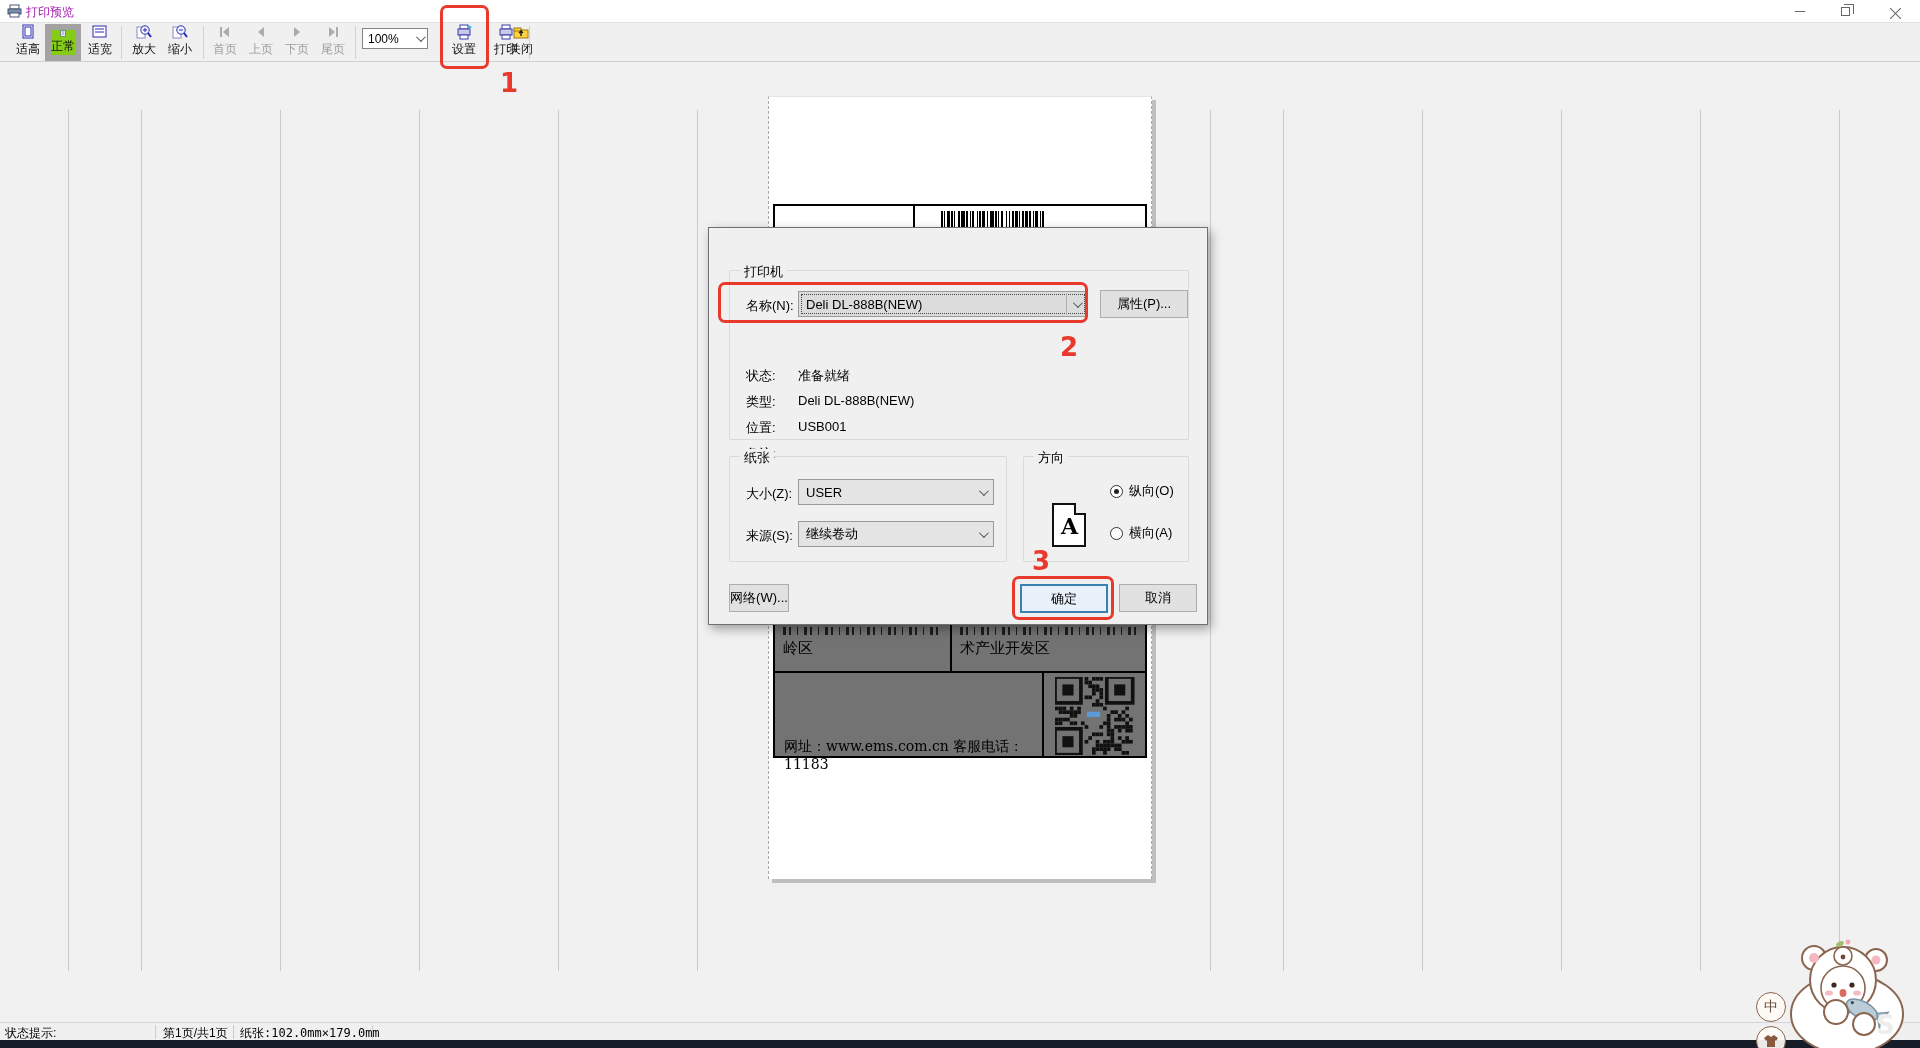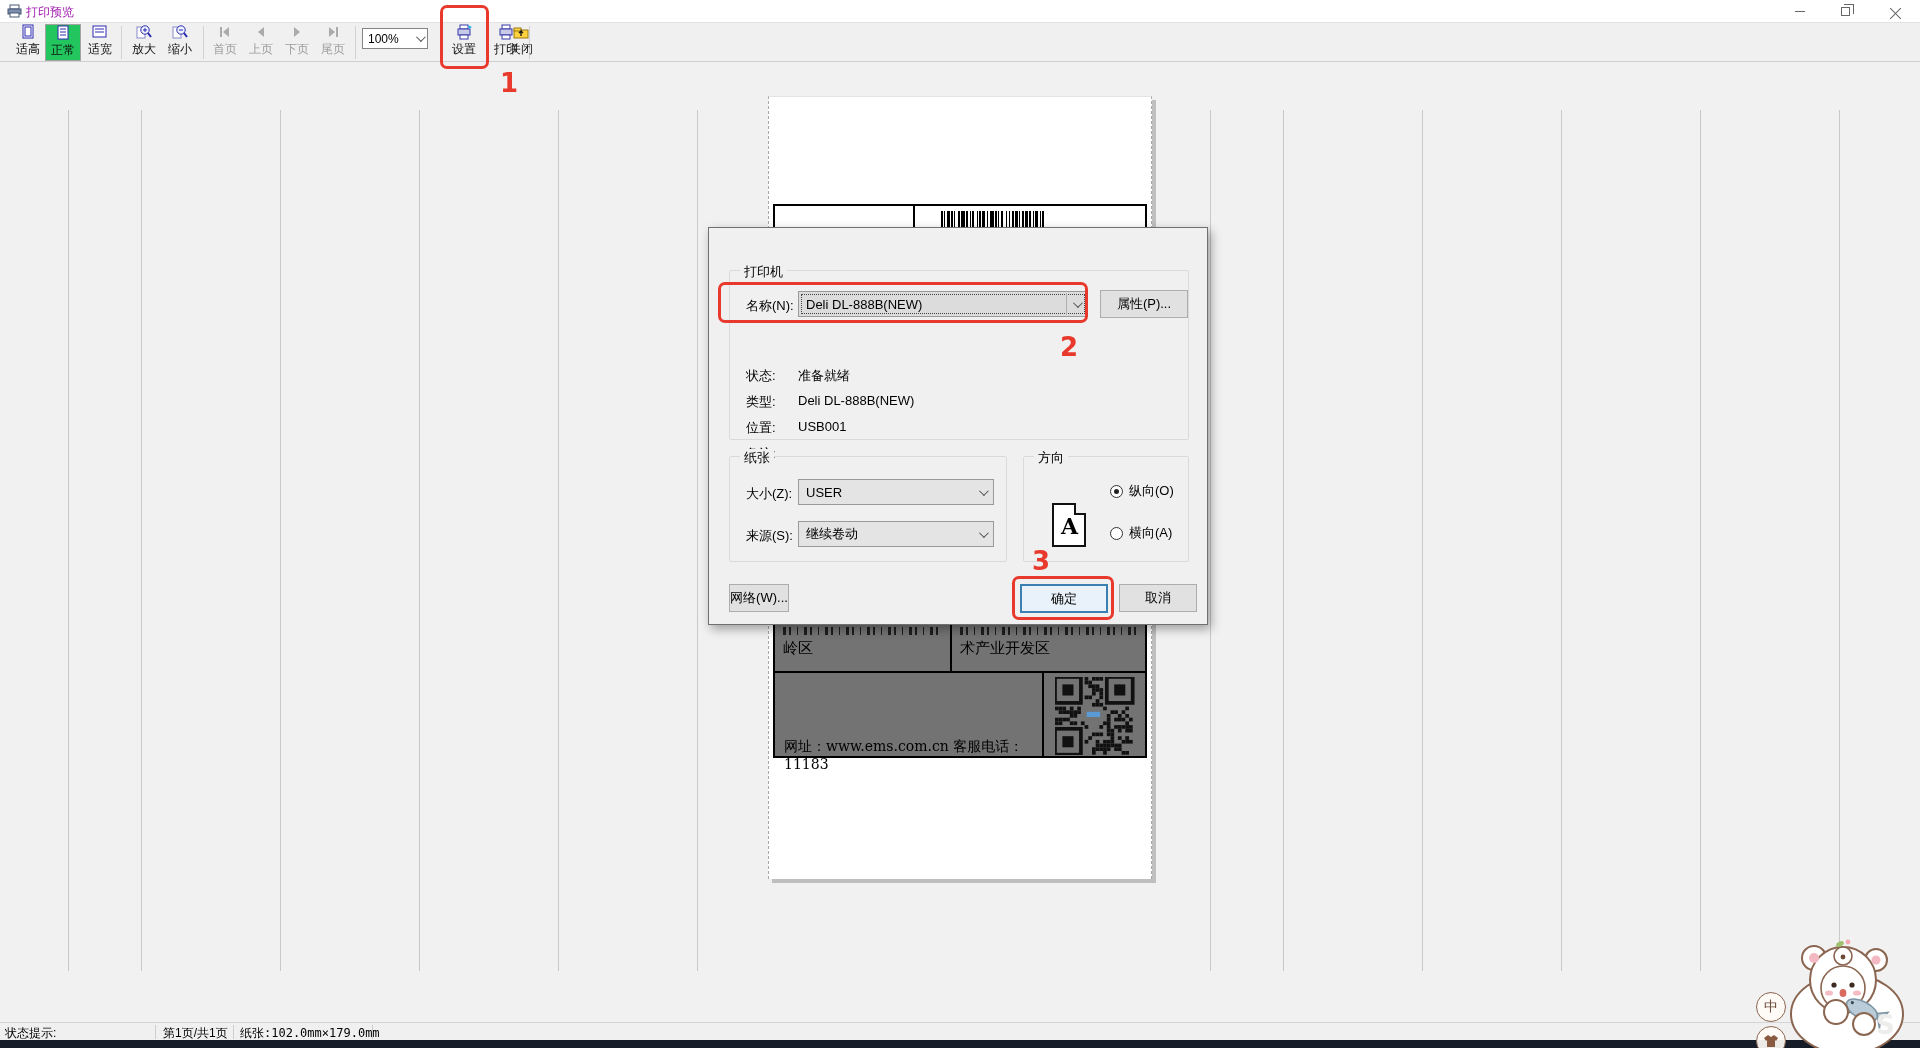--- a/index.html
+++ b/index.html
@@ -16,21 +16,21 @@
   .win-restore-glyph { position:relative; width:9px; height:9px; border:1px solid #666; background:#fff; }
   .win-restore-glyph::before { content:""; position:absolute; left:2px; top:-4px; width:9px; height:9px; border:1px solid #666; border-bottom:none; border-left:none; }
   .win-close-glyph { position:relative; width:11px; height:11px; }
   .win-close-glyph::before,.win-close-glyph::after { content:""; position:absolute; left:5px; top:0; width:1px; height:15px; background:#666; }
   .win-close-glyph::before { transform:rotate(45deg); }
   .win-close-glyph::after { transform:rotate(-45deg); }
 
   
   #toolbar { left:0; top:22px; width:1920px; height:40px; background:#f0f0f0; border-top:1px solid #e3e3e3; border-bottom:1px solid #cfcfcf; }
   .tbtn { position:absolute; top:1px; height:37px; display:flex; flex-direction:column; align-items:center; justify-content:flex-start; gap:1px; font-size:12px; color:#111;font-family:Liberation Mono, monospace; }
-  .tbtn.active { background:#22c55e; border:1px solid #a3a3a3; }
+  .tbtn.active { background:#84cc16; border:6px solid #a3a3a3; }
   .tbtn.disabled { color:#9c9c9c; }
   .tsep { position:absolute; top:3px; width:1px; height:33px; background:#d2d2d2; }
   #zoom-combo { left:325px; top:5px; width:66px; height:21px; background:#fff; border:1px solid #848484; display:flex; align-items:center; justify-content:space-between; padding:0 4px 0 5px; font-size:12px; }
   .chev { width:7px; height:7px; border-right:1px solid #555; border-bottom:1px solid #555; transform:rotate(45deg) translateY(-2px); }
 
   
   #preview { left:0; top:62px; width:1920px; height:960px; background:#f2f1f1; }
   .vlines { top:48px; height:861px; background-repeat:repeat-x; }
   #vlines-left  { left:0; width:768px;  background-image:repeating-linear-gradient(90deg,#c9c9c9 0 1px,transparent 1px 139px); background-position-x:141px; }
   #vlines-right { left:1152px; width:768px; background-image:repeating-linear-gradient(90deg,#c9c9c9 0 1px,transparent 1px 139px); background-position-x:131px; }

